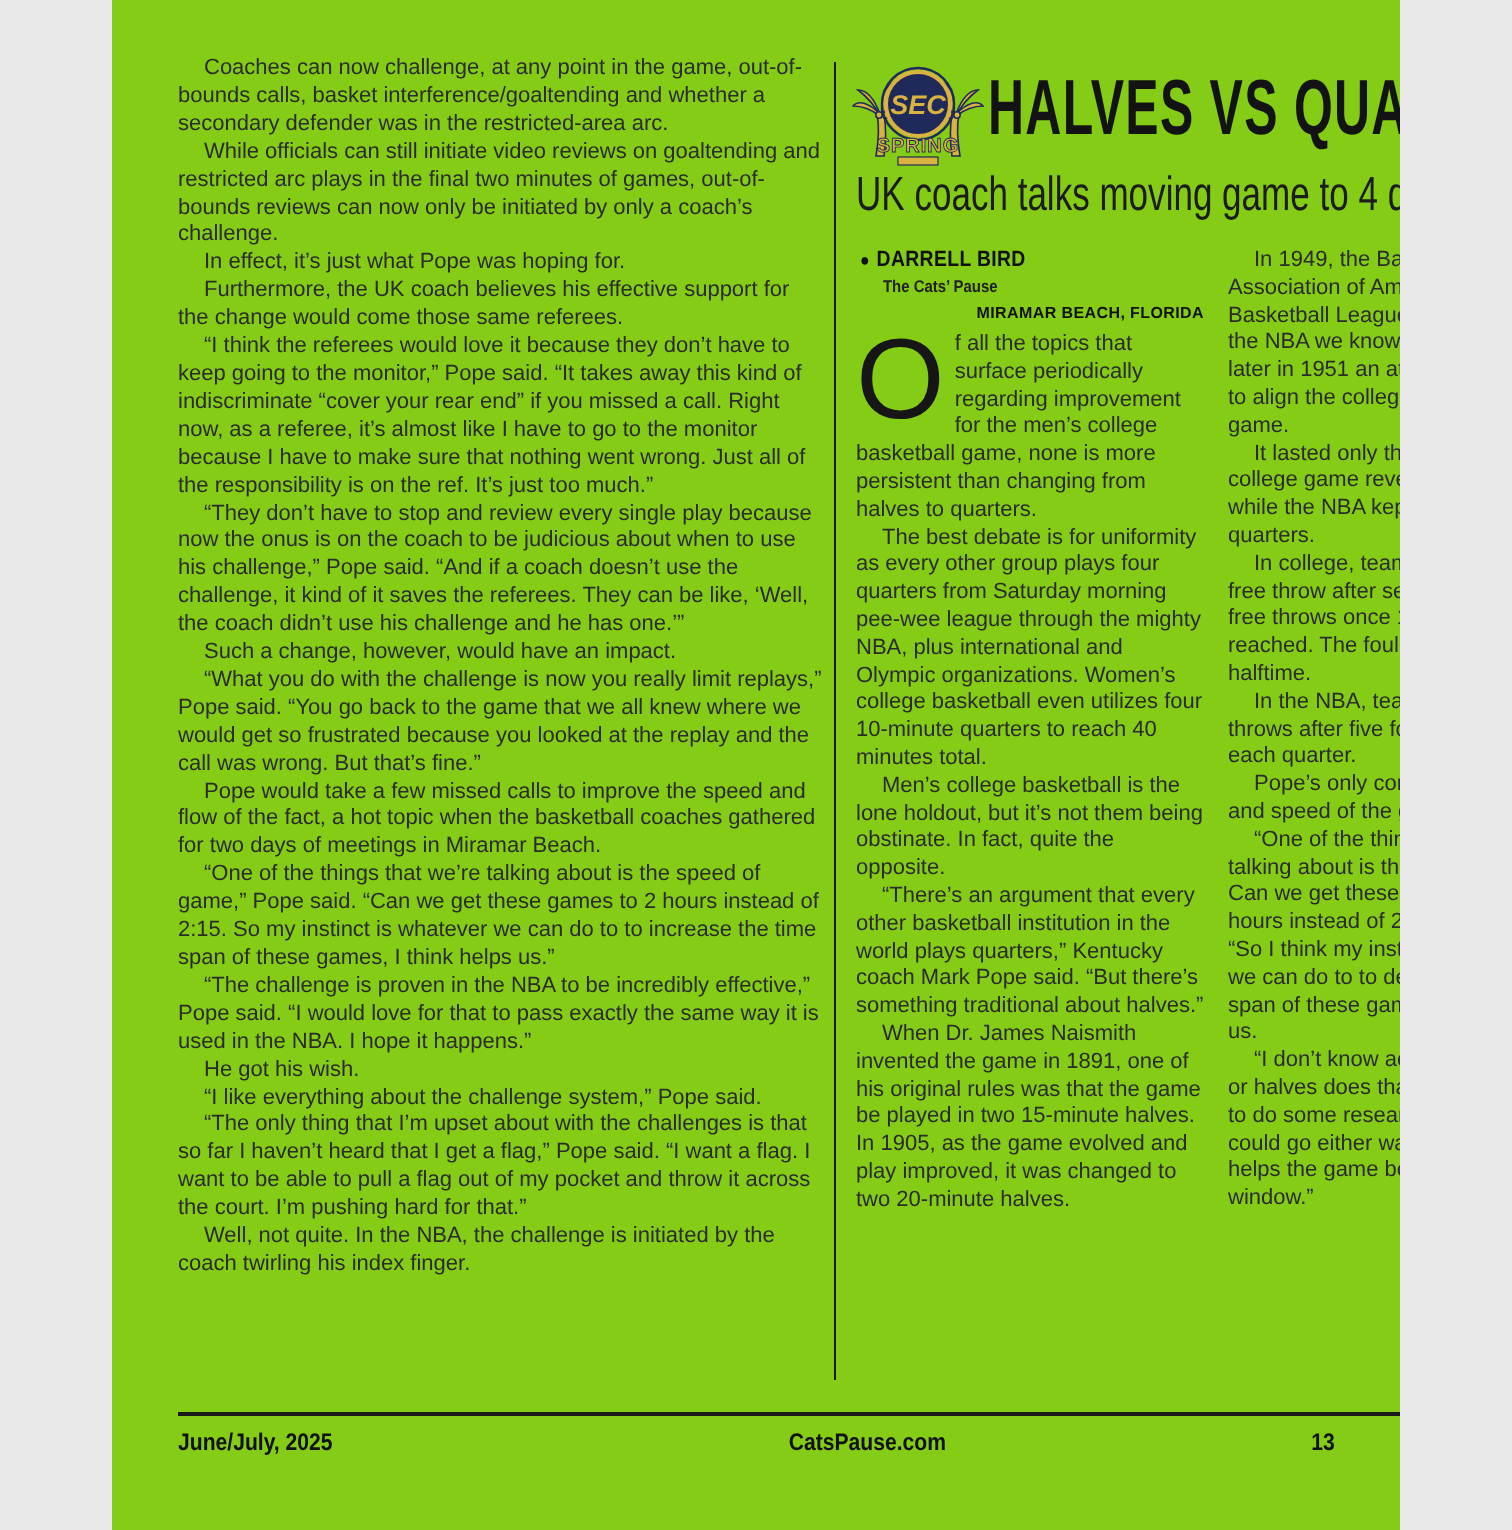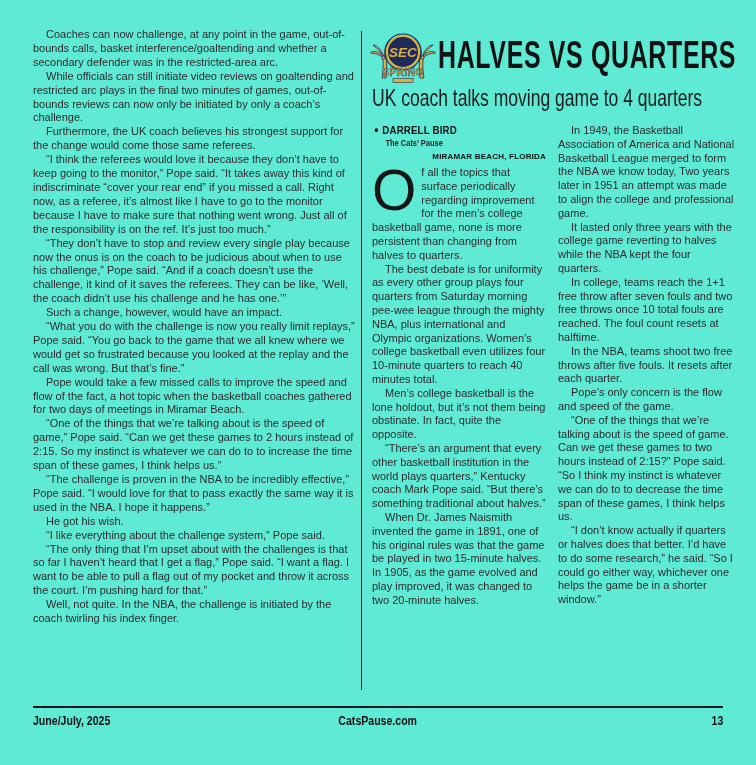--- a/index.html
+++ b/index.html
@@ -1,17 +1,17 @@
 <!DOCTYPE html>
 <html><head>
 <meta charset="utf-8">
 <style>
   html,body{margin:0;padding:0;background:#e9e9e9;}
   .page{
-    position:relative;width:756px;height:765px;background:#5eead4;
+    position:relative;width:644px;height:765px;background:#84cc16;
     font-family:"Liberation Sans",sans-serif;color:#2b2b2b;overflow:hidden;
     margin:0 auto;
   }
   
   .left-col{position:absolute;left:33px;top:28px;width:323px;}
   .left-col p{margin:0;font-size:11px;line-height:13.9px;text-indent:13px;}
   
   .vdivider{position:absolute;left:361px;top:31px;width:1px;height:659px;background:#1a1a1a;}
   
   .logo{position:absolute;left:370px;top:30px;}
@@ -53,21 +53,22 @@
   .footer-page{right:33px;transform:scaleX(0.88);transform-origin:right top;}
 </style>
 </head>
 <body>
 
 <div class="page">
 
   <div class="left-col">
       <p>Coaches can now challenge, at any point in the game, out-of-bounds calls, basket interference/goaltending and whether a secondary defender was in the restricted-area arc.</p>
       <p>While officials can still initiate video reviews on goaltending and restricted arc plays in the final two minutes of games, out-of-bounds reviews can now only be initiated by only a coach’s challenge.</p>
-      <p>Furthermore, the UK coach believes his strongest support for the change would come those same referees.</p>
+      <p>In effect, it’s just what Pope was hoping for.</p>
+      <p>Furthermore, the UK coach believes his effective support for the change would come those same referees.</p>
       <p>“I think the referees would love it because they don’t have to keep going to the monitor,” Pope said. “It takes away this kind of indiscriminate “cover your rear end” if you missed a call. Right now, as a referee, it’s almost like I have to go to the monitor because I have to make sure that nothing went wrong. Just all of the responsibility is on the ref. It’s just too much.”</p>
       <p>“They don’t have to stop and review every single play because now the onus is on the coach to be judicious about when to use his challenge,” Pope said. “And if a coach doesn’t use the challenge, it kind of it saves the referees. They can be like, ‘Well, the coach didn’t use his challenge and he has one.’”</p>
       <p>Such a change, however, would have an impact.</p>
       <p>“What you do with the challenge is now you really limit replays,” Pope said. “You go back to the game that we all knew where we would get so frustrated because you looked at the replay and the call was wrong. But that’s fine.”</p>
       <p>Pope would take a few missed calls to improve the speed and flow of the fact, a hot topic when the basketball coaches gathered for two days of meetings in Miramar Beach.</p>
       <p>“One of the things that we’re talking about is the speed of game,” Pope said. “Can we get these games to 2 hours instead of 2:15. So my instinct is whatever we can do to to increase the time span of these games, I think helps us.”</p>
       <p>“The challenge is proven in the NBA to be incredibly effective,” Pope said. “I would love for that to pass exactly the same way it is used in the NBA. I hope it happens.”</p>
       <p>He got his wish.</p>
       <p>“I like everything about the challenge system,” Pope said.</p>
       <p>“The only thing that I’m upset about with the challenges is that so far I haven’t heard that I get a flag,” Pope said. “I want a flag. I want to be able to pull a flag out of my pocket and throw it across the court. I’m pushing hard for that.”</p>

